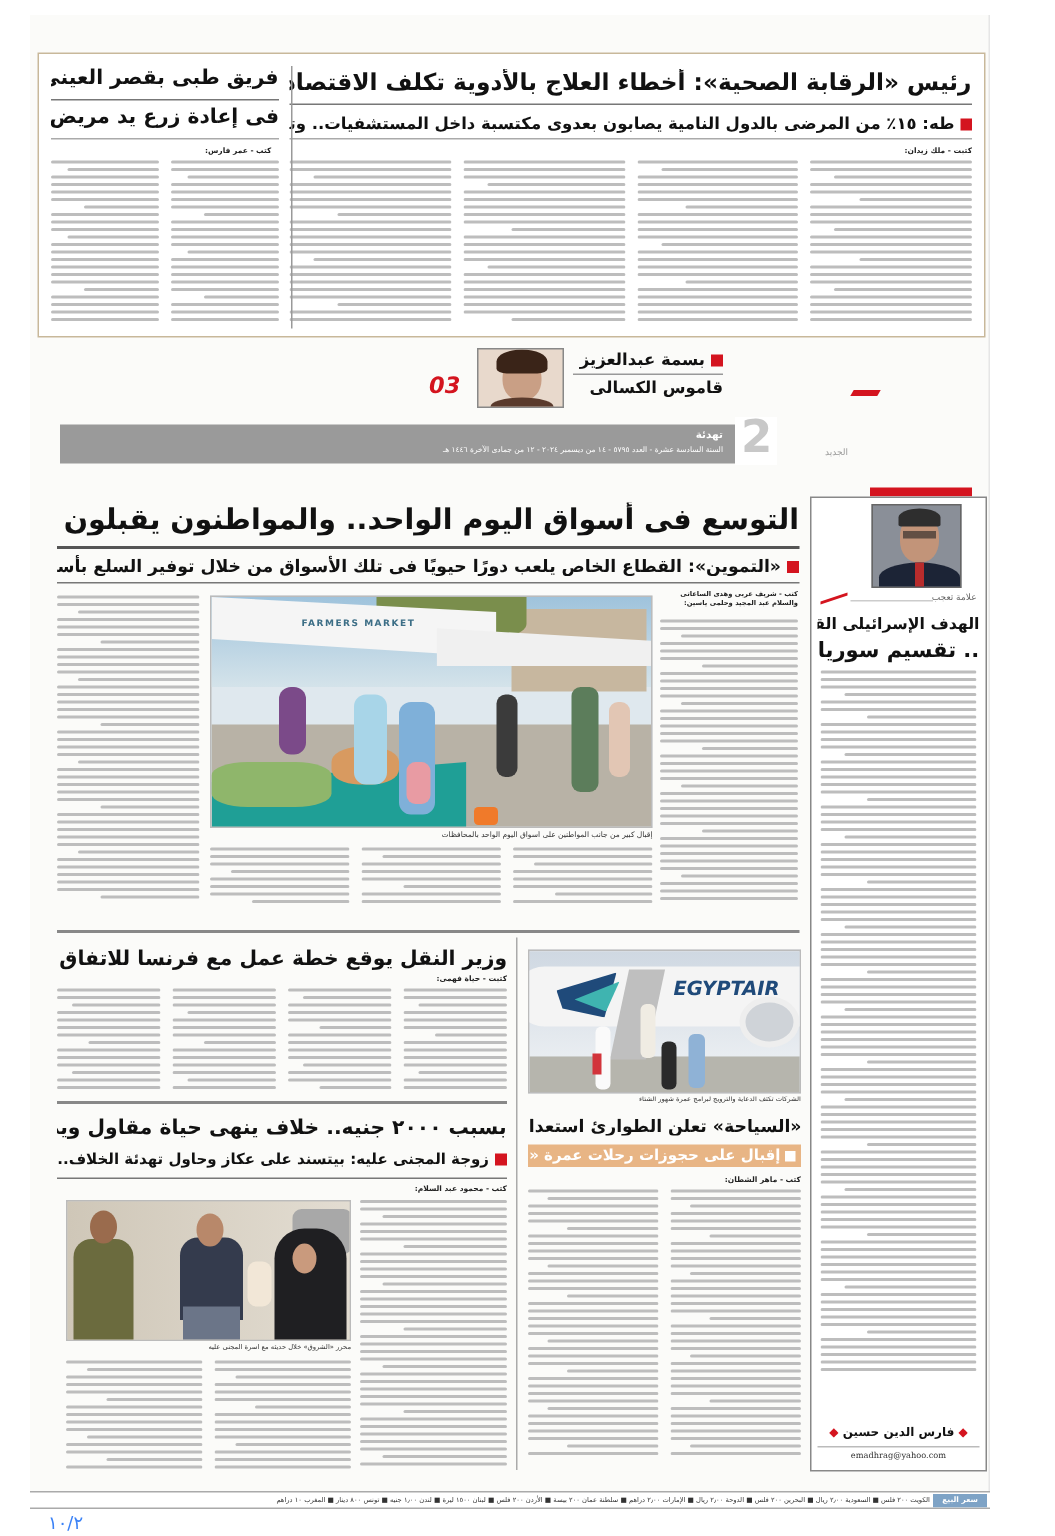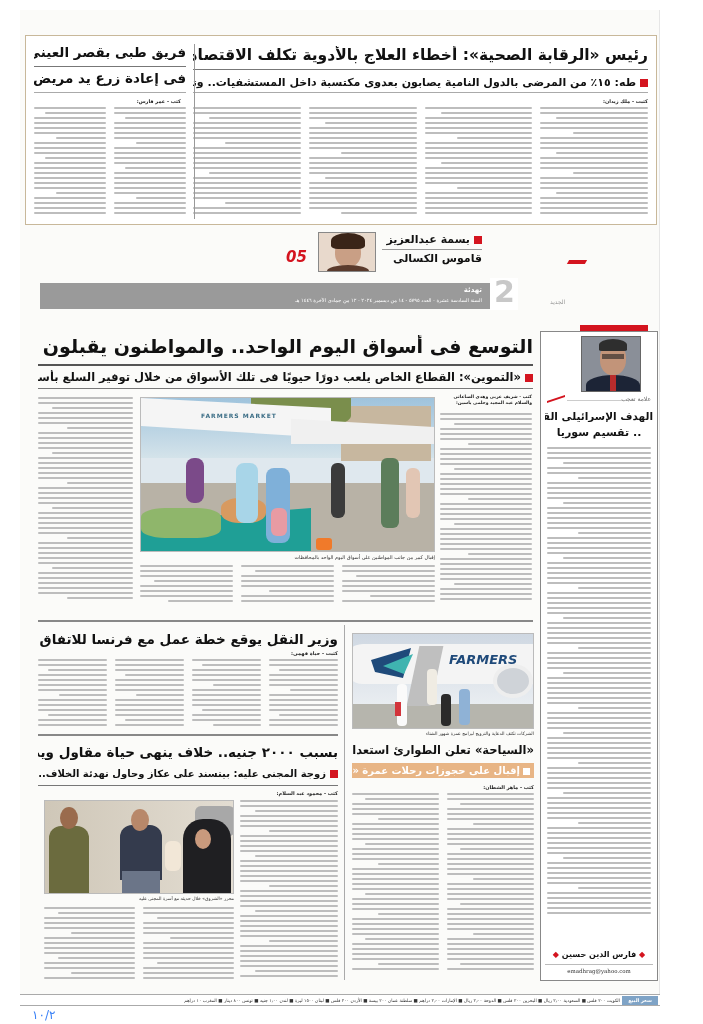--- a/index.html
+++ b/index.html
@@ -197,21 +197,21 @@
         <div class="line"></div>
       </div>
   </div>
 </div>
 
 <div class="abs" style="left:318px;top:232px;width:58px;height:40px;border:1px solid #888;background:#e8d9cc;overflow:hidden;">
   <div style="position:absolute;left:16px;top:4px;width:26px;height:30px;border-radius:50% 50% 45% 45%;background:#c99f85;"></div>
   <div style="position:absolute;left:12px;top:0;width:34px;height:16px;border-radius:50% 50% 20% 20%;background:#3a2418;"></div>
   <div style="position:absolute;left:8px;top:32px;width:42px;height:12px;border-radius:50% 50% 0 0;background:#5a3a2c;"></div>
 </div>
-<div class="abs" style="left:286px;top:248px;font-size:15px;font-weight:bold;color:#d4141f;font-style:italic;">05</div>
+<div class="abs" style="left:286px;top:248px;font-size:15px;font-weight:bold;color:#d4141f;font-style:italic;">03</div>
 <div class="hl abs" style="left:382px;top:233px;width:100px;font-size:11px;text-align:right;"><span class="redsq"></span><span>بسمة عبدالعزيز تكتب:</span></div>
 <div class="rule" style="left:382px;top:249px;width:100px;background:#999;"></div>
 <div class="hl abs" style="left:382px;top:252px;width:100px;font-size:11px;text-align:right;">قاموس الكسالى</div>
 
 <div class="grayband" style="left:40px;top:283px;width:450px;height:26px;">
   <div class="abs" style="right:8px;top:3px;font-size:7px;color:#fff;font-weight:bold;">تهدئة</div>
   <div class="abs" style="right:8px;top:14px;font-size:5px;color:#fff;white-space:nowrap;">السنة السادسة عشرة - العدد ٥٧٩٥ - ١٤ من ديسمبر ٢٠٢٤ - ١٢ من جمادى الآخرة ١٤٤٦ هـ</div>
 </div>
 <div class="abs" style="left:490px;top:278px;width:28px;height:32px;background:#fff;"></div>
 <div class="abs" style="left:494px;top:276px;font-size:30px;font-weight:bold;color:#c8c8c8;line-height:32px;">2</div>
@@ -374,21 +374,21 @@
     <div style="position:absolute;left:18px;top:6px;width:26px;height:32px;border-radius:45%;background:#c29479;"></div>
     <div style="position:absolute;left:17px;top:2px;width:28px;height:12px;border-radius:50% 50% 10% 10%;background:#2e2e2e;"></div>
     <div style="position:absolute;left:20px;top:17px;width:22px;height:5px;background:#222;opacity:.6;"></div>
     <div style="position:absolute;left:4px;top:38px;width:54px;height:20px;border-radius:50% 50% 0 0;background:#1c2436;"></div>
     <div style="position:absolute;left:28px;top:38px;width:6px;height:18px;background:#b82c2c;"></div>
   </div>
   <div class="abs" style="left:6px;top:66px;width:18px;height:6px;border-top:2px solid #d4141f;transform:skewY(-18deg);"></div>
   <div class="abs" style="right:6px;top:63px;font-size:6px;color:#666;">علامة تعجب</div>
   <div class="rule" style="left:26px;top:68px;width:55px;background:#ccc;"></div>
   <div class="hl abs" style="left:4px;top:78px;width:108px;text-align:center;font-size:10.5px;">الهدف الإسرائيلى القادم</div>
-  <div class="hl abs" style="left:4px;top:94px;width:108px;text-align:center;font-size:11px;">.. تقسيم سوريا</div>
+  <div class="hl abs" style="left:4px;top:94px;width:108px;text-align:center;font-size:14px;">.. تقسيم سوريا</div>
   <div class="txtcols" style="left:6px;top:112px;width:104px;height:500px;">
     <div class="txtcol">
       <div class="line"></div>
         <div class="line"></div>
         <div class="line"></div>
         <div class="line m"></div>
         <div class="line"></div>
         <div class="line"></div>
         <div class="line s"></div>
         <div class="line"></div>
@@ -554,21 +554,21 @@
       <div class="line"></div>
     </div>
 </div>
 <div class="vrule" style="left:344px;top:625px;height:355px;background:#aaa;"></div>
 
 <div class="photo" style="left:352px;top:633px;width:182px;height:96px;background:#dfe3e8;">
   <div class="abs" style="left:0;top:0;width:182px;height:70px;background:linear-gradient(#cfd8e2,#e9edf1);"></div>
   <div class="abs" style="left:-10px;top:10px;width:200px;height:40px;background:#f4f4f4;border-radius:20px 6px 6px 20px;"></div>
   <div class="abs" style="left:18px;top:14px;width:40px;height:30px;background:#1f4a7a;clip-path:polygon(0 40%,100% 0,80% 100%,10% 80%);"></div>
   <div class="abs" style="left:30px;top:20px;width:30px;height:20px;background:#3fb4b0;clip-path:polygon(0 60%,100% 0,70% 100%);"></div>
-  <div class="abs" style="left:96px;top:18px;font-size:13px;font-weight:bold;color:#1f4a7a;font-style:italic;direction:ltr;">FARMERS</div>
+  <div class="abs" style="left:96px;top:18px;font-size:13px;font-weight:bold;color:#1f4a7a;font-style:italic;direction:ltr;">EGYPTAIR</div>
   <div class="abs" style="left:140px;top:30px;width:40px;height:34px;background:#cfd3d8;border-radius:50%;border:4px solid #eee;"></div>
   <div class="abs" style="left:0;top:70px;width:182px;height:26px;background:#b6b5ad;"></div>
   <div class="abs" style="left:60px;top:12px;width:24px;height:60px;background:#bfbfbf;transform:skewX(-12deg);"></div>
   <div class="abs" style="left:44px;top:50px;width:10px;height:42px;background:#fafafa;border-radius:4px;"></div>
   <div class="abs" style="left:42px;top:68px;width:6px;height:14px;background:#d2343b;"></div>
   <div class="abs" style="left:88px;top:60px;width:10px;height:32px;background:#2a2a2a;border-radius:4px;"></div>
   <div class="abs" style="left:106px;top:55px;width:11px;height:36px;background:#8fb2d6;border-radius:4px;"></div>
   <div class="abs" style="left:74px;top:35px;width:10px;height:36px;background:#f0ece3;border-radius:4px;"></div>
 </div>
 <div class="caption abs" style="left:352px;top:731px;width:182px;text-align:right;font-size:4.5px;">الشركات تكثف الدعاية والترويج لبرامج عمرة شهور الشتاء</div>

